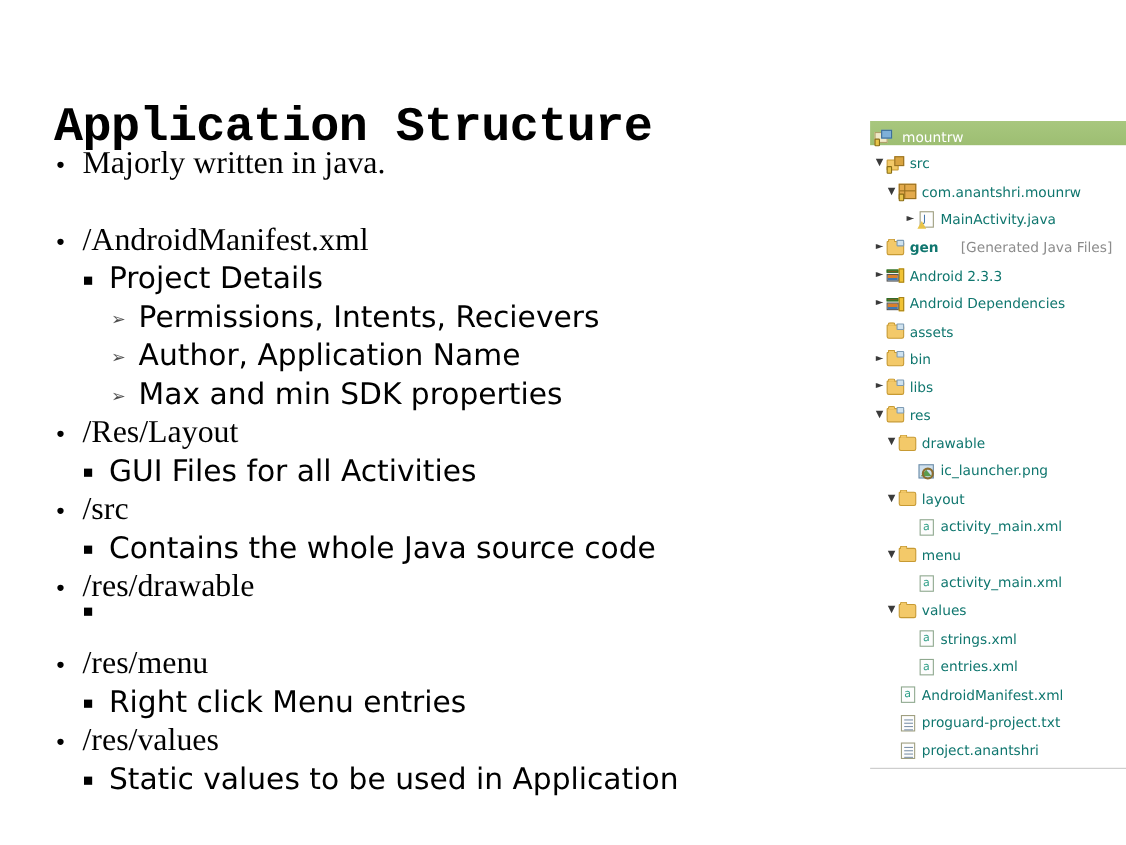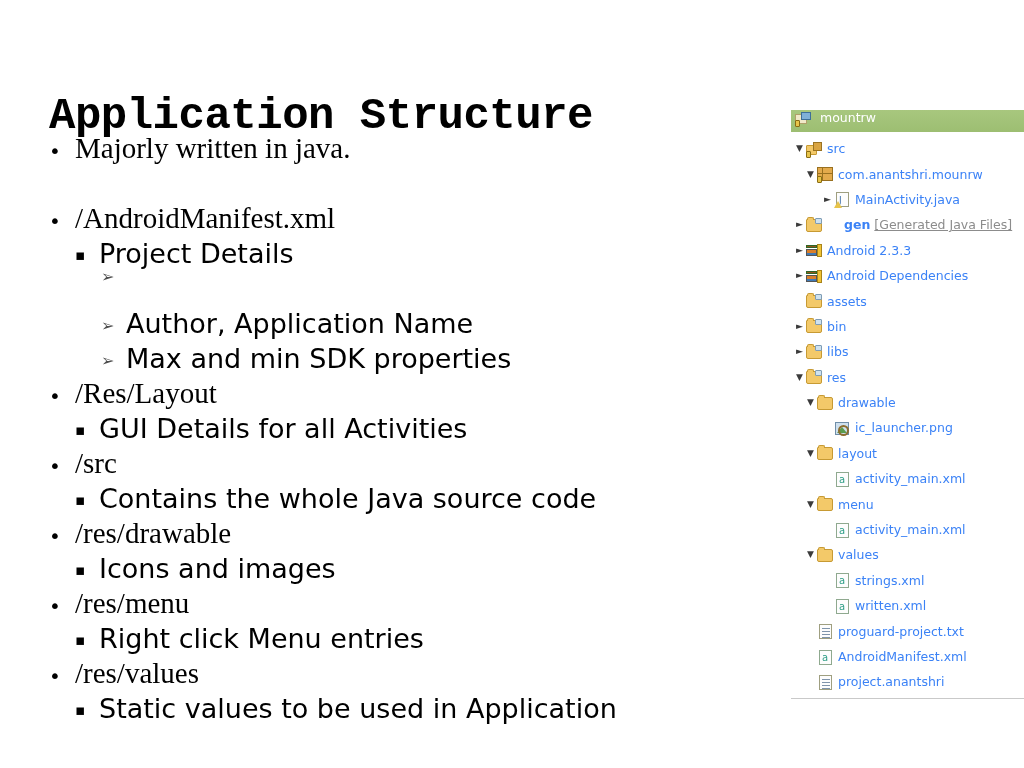--- a/index.html
+++ b/index.html
@@ -104,21 +104,21 @@
     position: absolute;
     left: 791px;
     top: 110px;
     width: 233px;
     font-family: "DejaVu Sans", sans-serif;
   }
   #explorer-header {
     height: 22px;
     background: linear-gradient(#a8c77e, #9dbe72);
     display: flex;
-    align-items: flex-start;
+    align-items: flex-end;
     padding-left: 4px;
     box-sizing: border-box;
   }
   #explorer-header .node-label {
     color: #ffffff;
     font-size: 12.5px;
     margin-left: 4px;
   }
   #explorer-tree {
     padding-top: 4px;
@@ -144,23 +144,23 @@
   .node-icon {
     flex: 0 0 auto;
     width: 17px;
     height: 16px;
     margin-right: 4px;
     position: relative;
   }
   .node-label {
     flex: 0 1 auto;
     font-size: 12.5px;
-    color: #3b82f6;
-  }
-  .node-label.bold { font-weight: bold; margin-left: 17px; }
+    color: #0f766e;
+  }
+  .node-label.bold { font-weight: bold; }
   .node-label.gray { color: #8c8c8c; font-weight: normal; }
 
   
   .ind0 { padding-left: 2px; }
   .ind1 { padding-left: 13px; }
   .ind2 { padding-left: 30px; }
 
   
   .ic-folder, .ic-folder-plain {
     width: 16px; height: 13px;
@@ -359,52 +359,52 @@
     <div class="bullet-row lvl1">
       <span class="bullet-mark">•</span>
       <span class="bullet-text">/AndroidManifest.xml</span>
     </div>
     <div class="bullet-row lvl2">
       <span class="bullet-mark">▪</span>
       <span class="bullet-text">Project Details</span>
     </div>
     <div class="bullet-row lvl3">
       <span class="bullet-mark">➢</span>
+      <span class="bullet-text">Permissions, Intents, Recievers</span>
     </div>
     <div class="bullet-row lvl3">
       <span class="bullet-mark">➢</span>
       <span class="bullet-text">Author, Application Name</span>
     </div>
     <div class="bullet-row lvl3">
       <span class="bullet-mark">➢</span>
       <span class="bullet-text">Max and min SDK properties</span>
     </div>
     <div class="bullet-row lvl1">
       <span class="bullet-mark">•</span>
       <span class="bullet-text">/Res/Layout</span>
     </div>
     <div class="bullet-row lvl2">
       <span class="bullet-mark">▪</span>
-      <span class="bullet-text">GUI Details for all Activities</span>
+      <span class="bullet-text">GUI Files for all Activities</span>
     </div>
     <div class="bullet-row lvl1">
       <span class="bullet-mark">•</span>
       <span class="bullet-text">/src</span>
     </div>
     <div class="bullet-row lvl2">
       <span class="bullet-mark">▪</span>
       <span class="bullet-text">Contains the whole Java source code</span>
     </div>
     <div class="bullet-row lvl1">
       <span class="bullet-mark">•</span>
       <span class="bullet-text">/res/drawable</span>
     </div>
     <div class="bullet-row lvl2">
       <span class="bullet-mark">▪</span>
-      <span class="bullet-text">Icons and images</span>
     </div>
     <div class="bullet-row lvl1">
       <span class="bullet-mark">•</span>
       <span class="bullet-text">/res/menu</span>
     </div>
     <div class="bullet-row lvl2">
       <span class="bullet-mark">▪</span>
       <span class="bullet-text">Right click Menu entries</span>
     </div>
     <div class="bullet-row lvl1">
@@ -449,21 +449,21 @@
           <span class="ic-warn"></span>
         </span>
         <span class="node-label">MainActivity.java</span>
       </div>
       <div class="tree-row ind0">
         <span class="twisty">►</span>
         <span class="node-icon">
           <span class="ic-folder"></span>
         </span>
         <span class="node-label bold">gen</span>
-        <span class="node-label gray" style="margin-left: 4px; text-decoration: underline;">[Generated Java Files]</span>
+        <span class="node-label gray" style="margin-left: 20px;">[Generated Java Files]</span>
       </div>
       <div class="tree-row ind0">
         <span class="twisty">►</span>
         <span class="node-icon">
           <span class="ic-lib">
             <span class="flag"></span>
           </span>
         </span>
         <span class="node-label">Android 2.3.3</span>
       </div>
@@ -558,37 +558,37 @@
         <span class="node-icon">
           <span class="ic-xml"></span>
         </span>
         <span class="node-label">strings.xml</span>
       </div>
       <div class="tree-row ind2">
         <span class="twisty none"></span>
         <span class="node-icon">
           <span class="ic-xml"></span>
         </span>
-        <span class="node-label">written.xml</span>
+        <span class="node-label">entries.xml</span>
+      </div>
+      <div class="tree-row ind1">
+        <span class="twisty none"></span>
+        <span class="node-icon">
+          <span class="ic-xml"></span>
+        </span>
+        <span class="node-label">AndroidManifest.xml</span>
       </div>
       <div class="tree-row ind1">
         <span class="twisty none"></span>
         <span class="node-icon">
           <span class="ic-txt"></span>
         </span>
         <span class="node-label">proguard-project.txt</span>
       </div>
       <div class="tree-row ind1">
         <span class="twisty none"></span>
         <span class="node-icon">
-          <span class="ic-xml"></span>
-        </span>
-        <span class="node-label">AndroidManifest.xml</span>
-      </div>
-      <div class="tree-row ind1">
-        <span class="twisty none"></span>
-        <span class="node-icon">
           <span class="ic-txt"></span>
         </span>
         <span class="node-label">project.anantshri</span>
       </div>
     </div>
 </div>
 
 </body></html>

